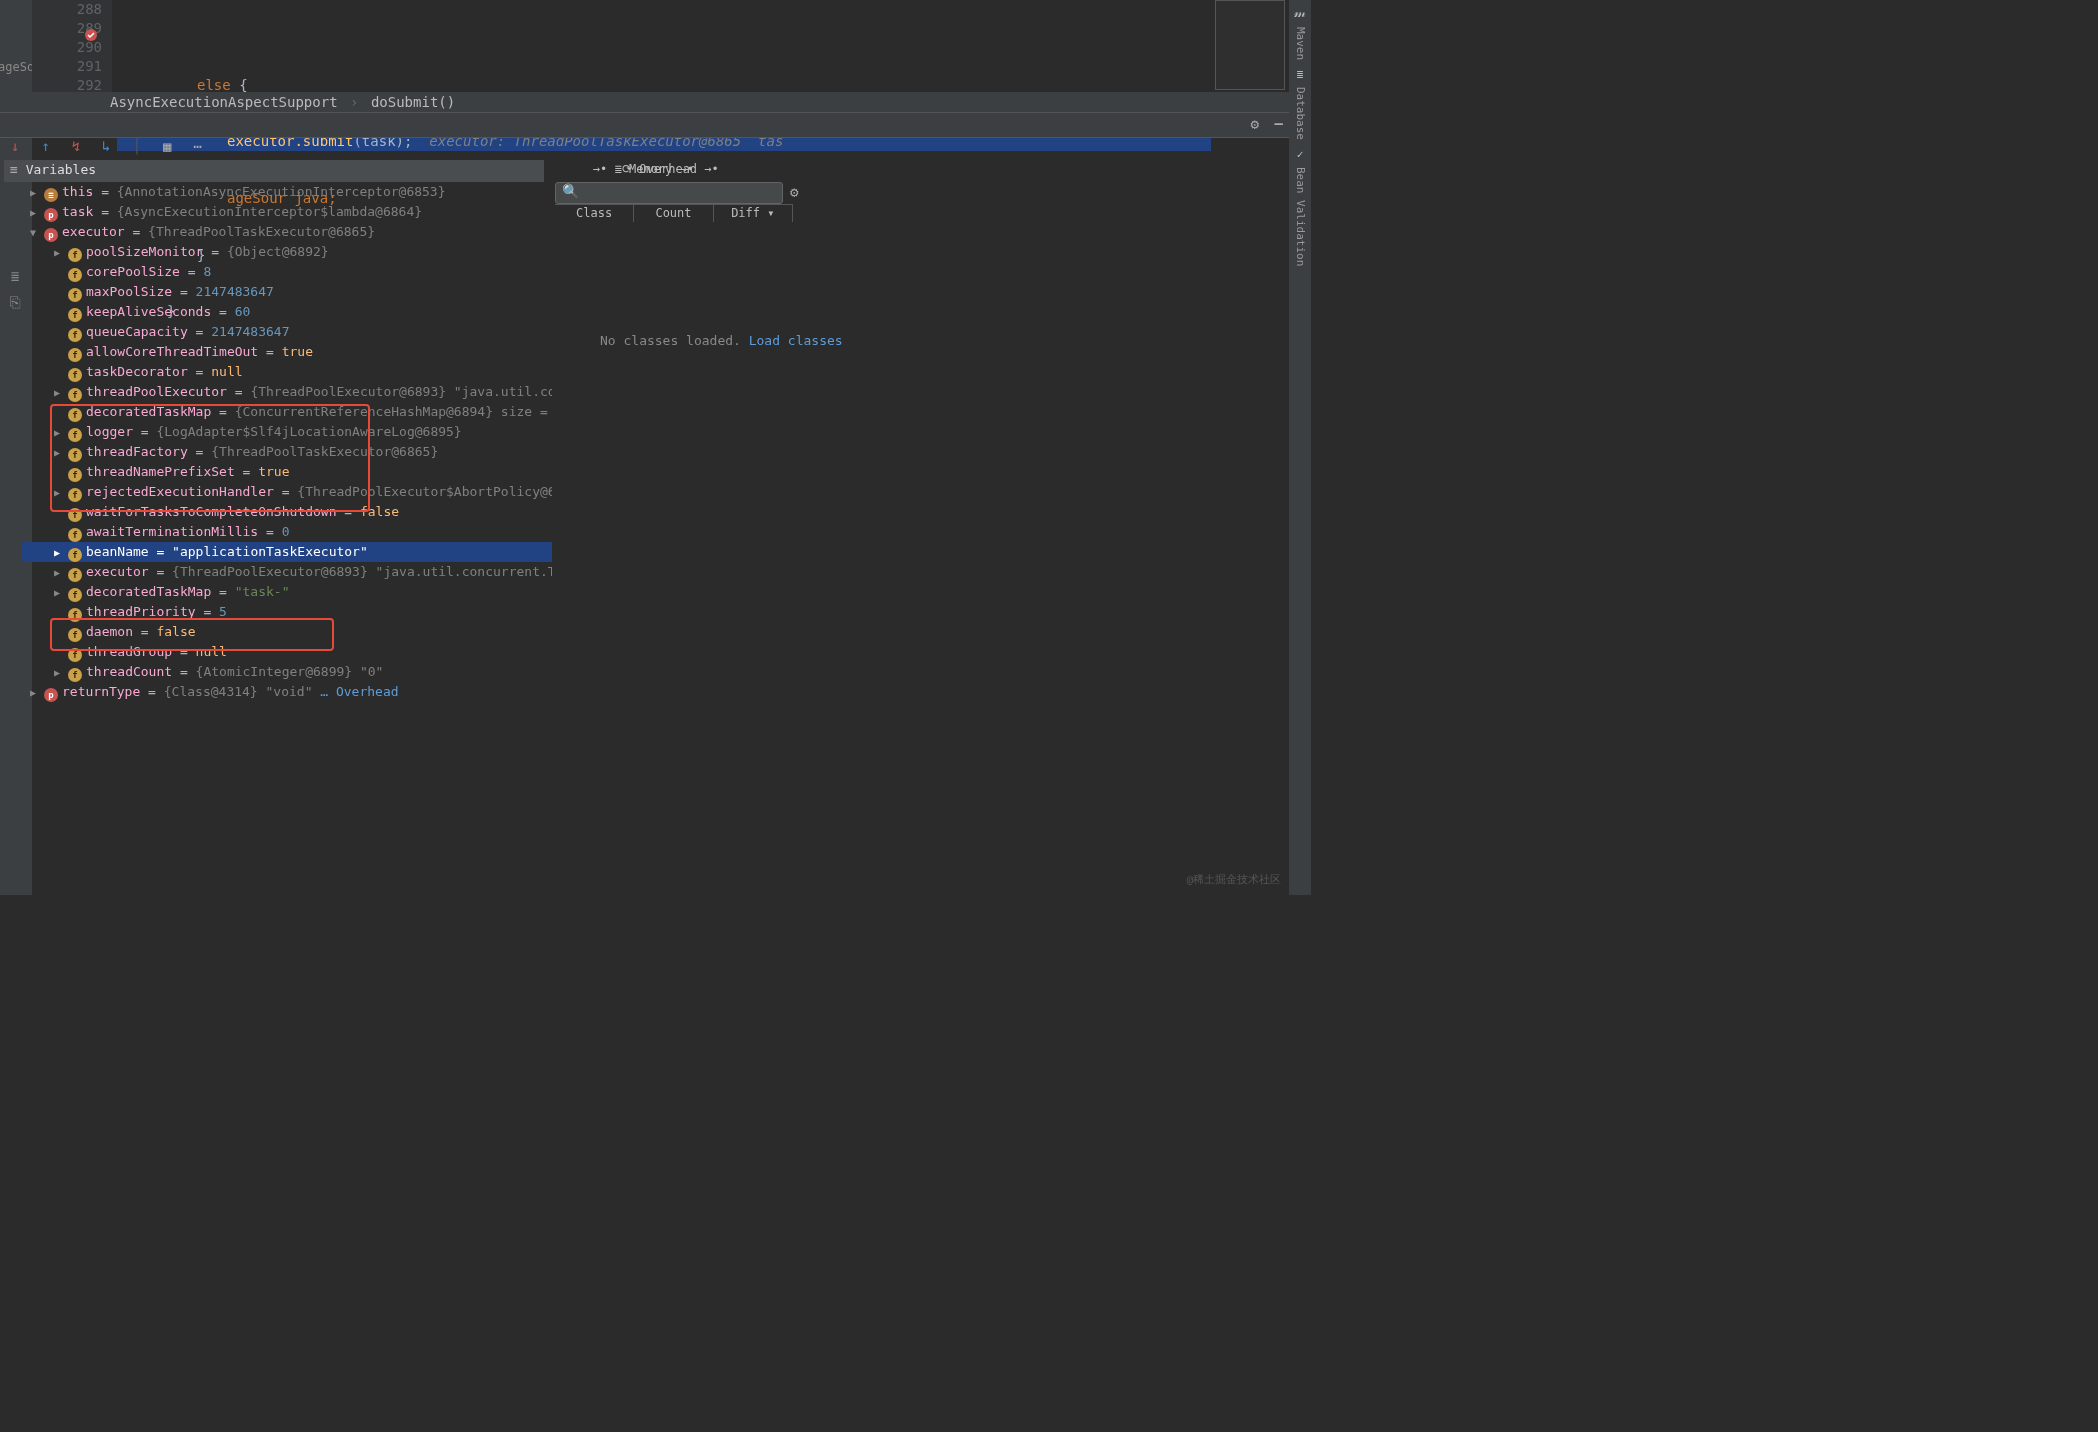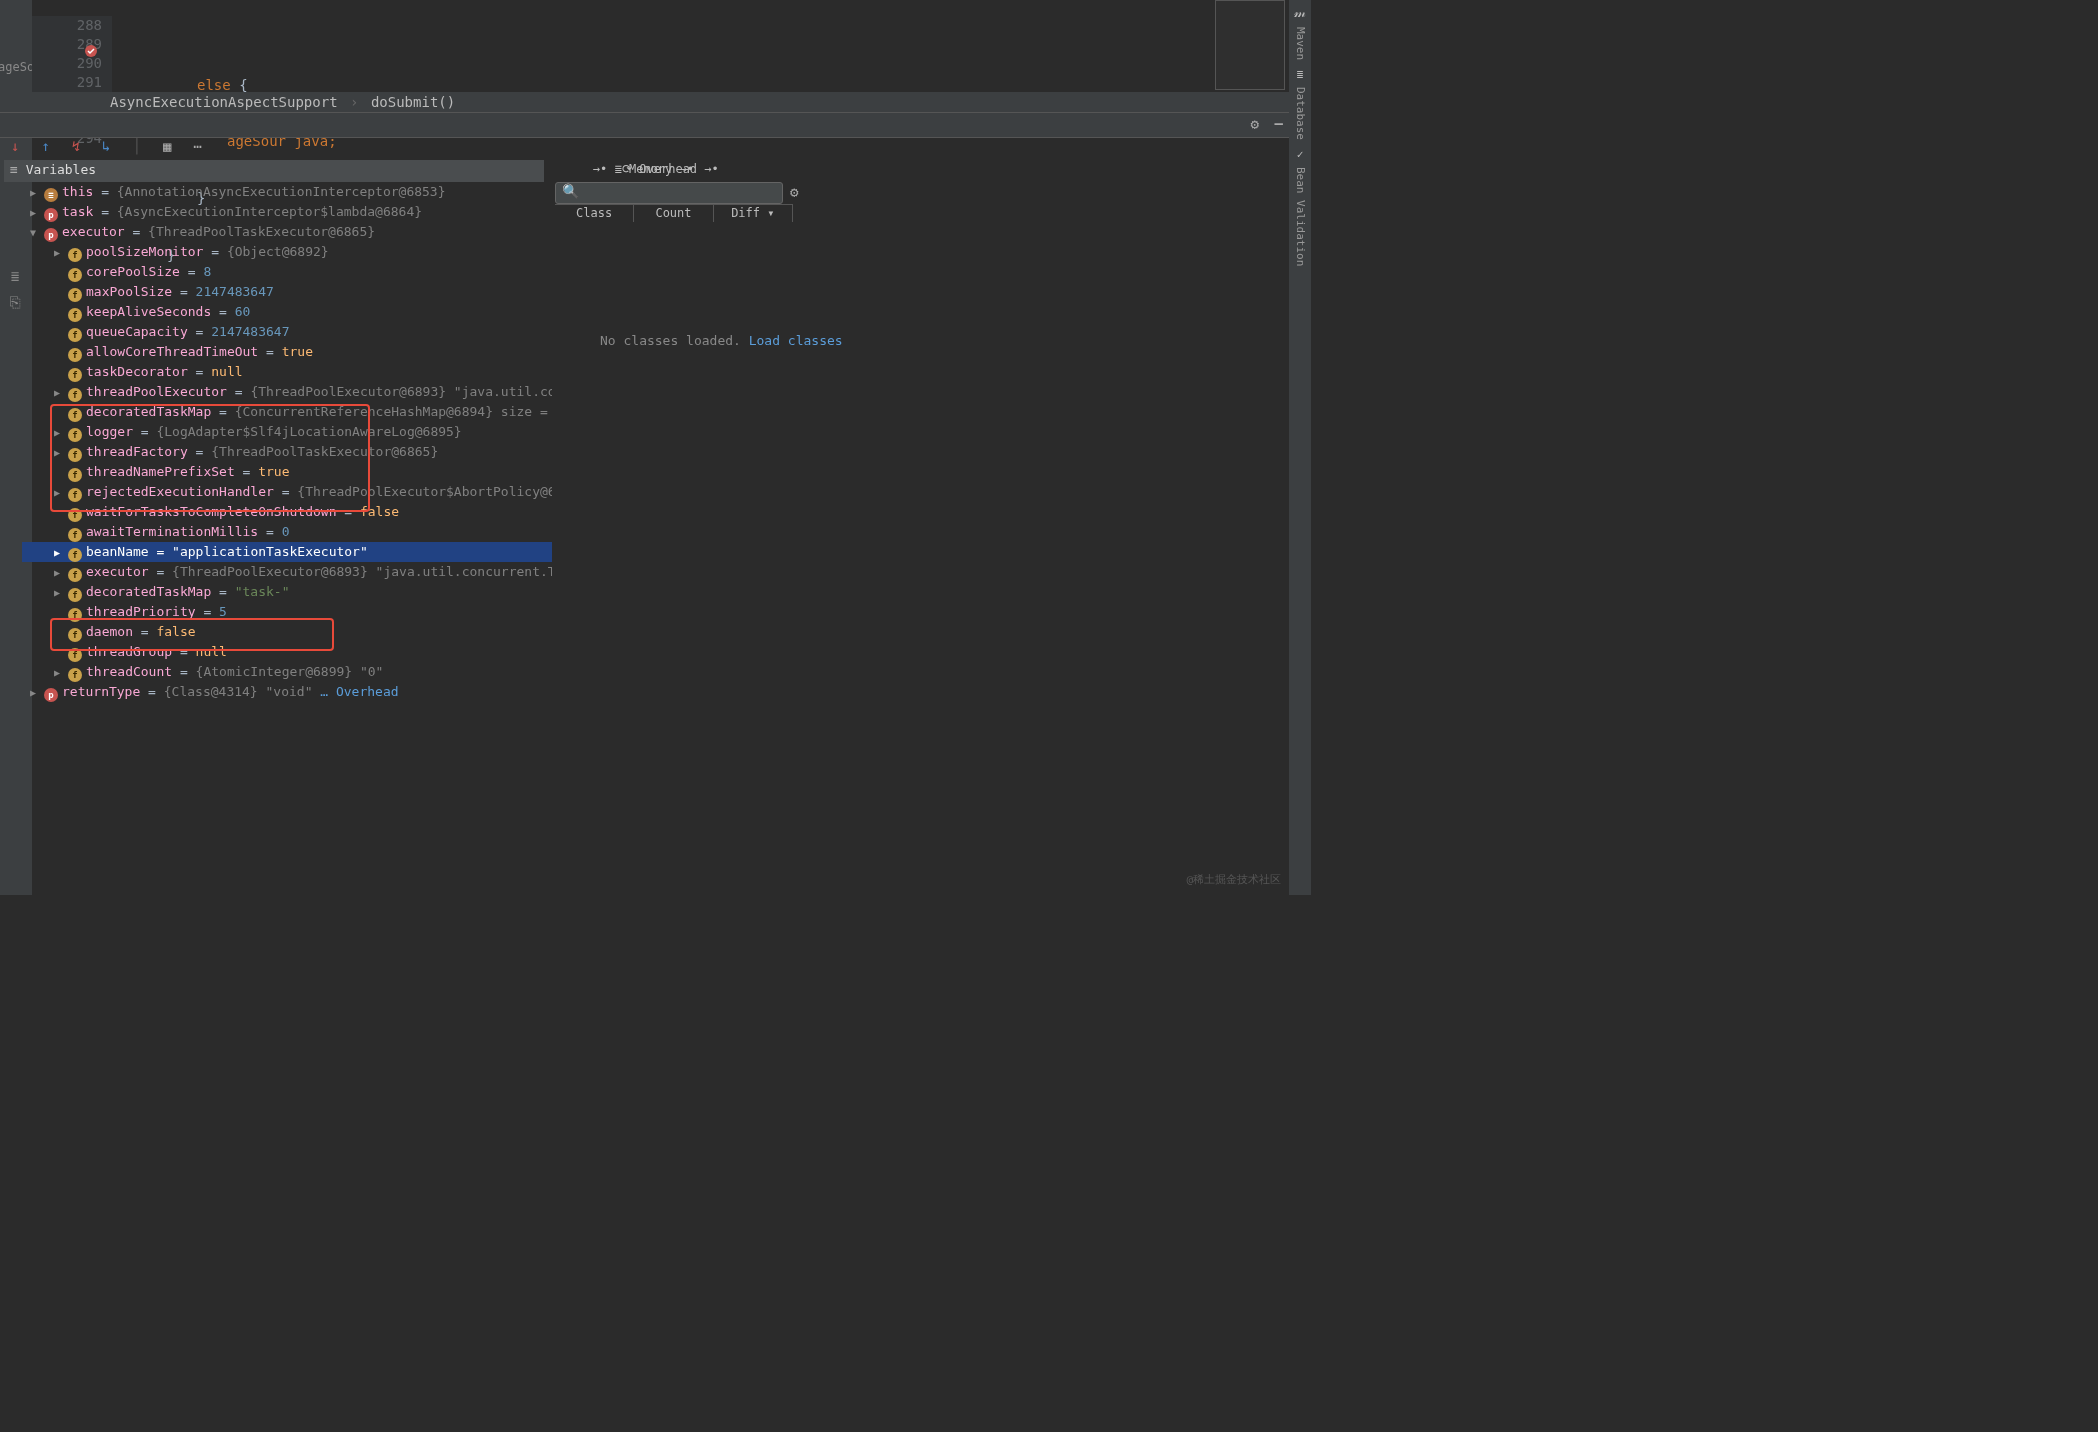--- a/index.html
+++ b/index.html
@@ -4,21 +4,21 @@
 <style>
 * { margin:0; padding:0; box-sizing:border-box; }
 body { font-family:'Menlo','Consolas',monospace; font-size:14px; background:#2b2b2b; color:#a9b7c6; width:1311px; height:895px; overflow:hidden; position:relative; }
 .left-edge { position:absolute; left:0; top:0; width:32px; height:895px; background:#3c3f41; }
 .left-edge .txt { position:absolute; left:-2px; top:60px; color:#888; font-size:12px; }
 .left-tool { display:block; width:18px; height:18px; margin:8px auto; color:#888; text-align:center; }
 .right-strip { position:absolute; right:0; top:0; width:22px; height:895px; background:#3c3f41; color:#bbb; font-size:11px; text-align:center; padding-top:4px; }
 .right-strip .lbl { writing-mode:vertical-rl; margin:6px auto; color:#999; }
 .editor { position:absolute; left:32px; top:0; right:22px; height:109px; background:#2b2b2b; }
 .minimap { position:absolute; right:4px; top:0; width:70px; height:90px; background:#2f2f2f; border:1px solid #555; }
-.gutter { position:absolute; left:0; top:16px; width:80px; height:100%; background:#313335; color:#606366; text-align:right; padding-right:10px; line-height:1.35; }
+.gutter { position:absolute; left:0; top:0; width:80px; height:100%; background:#313335; color:#606366; text-align:right; padding-right:10px; line-height:1.35; }
 .gicon { position:absolute; left:52px; width:14px; height:14px; }
 .code { position:absolute; left:85px; top:0; right:78px; line-height:1.35; white-space:pre; }
 .code-line { padding-left:80px; }
 .hl-line { background:#214283; color:#fff; }
 .kw { color:#cc7832; }
 .fn { color:#ffc66d; }
 .par { color:#a9b7c6; }
 .cm { color:#808080; font-style:italic; }
 .crumbs { position:absolute; left:32px; top:92px; right:22px; height:20px; background:#3c3f41; color:#bbb; font-size:14px; padding:2px 0 0 78px; }
 .sep { color:#666; margin:0 4px; }
@@ -86,20 +86,21 @@
     <div>293</div>
     <div>294</div>
     <span class="gicon" style="top:28px;"><svg width="14" height="14">
           <circle cx="7" cy="7" r="6" fill="#c75450"></circle>
           <path d="M4 7l2 2 4-4" stroke="#fff" stroke-width="1.5" fill="none"></path>
         </svg></span>
   </div>
   <div class="code">
     <div class="code-line"></div>
     <div class="code-line"><span class="kw">else</span><span> {</span></div>
+    <div class="hl-line" style="padding-left:110px;"><span class="fn">executor.</span><span class="fn">submit</span><span class="par">(task);</span><span class="cm">  executor: ThreadPoolTaskExecutor@6865  tas</span></div>
     <div style="padding-left:110px;"><span class="kw">ageSour</span><span class="kw"> java;</span></div>
     <div class="code-line"><span>}</span></div>
     <div style="padding-left:50px;"><span>}</span></div>
   </div>
   <div class="minimap"></div>
 </div>
 
 <div class="crumbs">
   <span>AsyncExecutionAspectSupport</span>
   <span class="sep">›</span>

